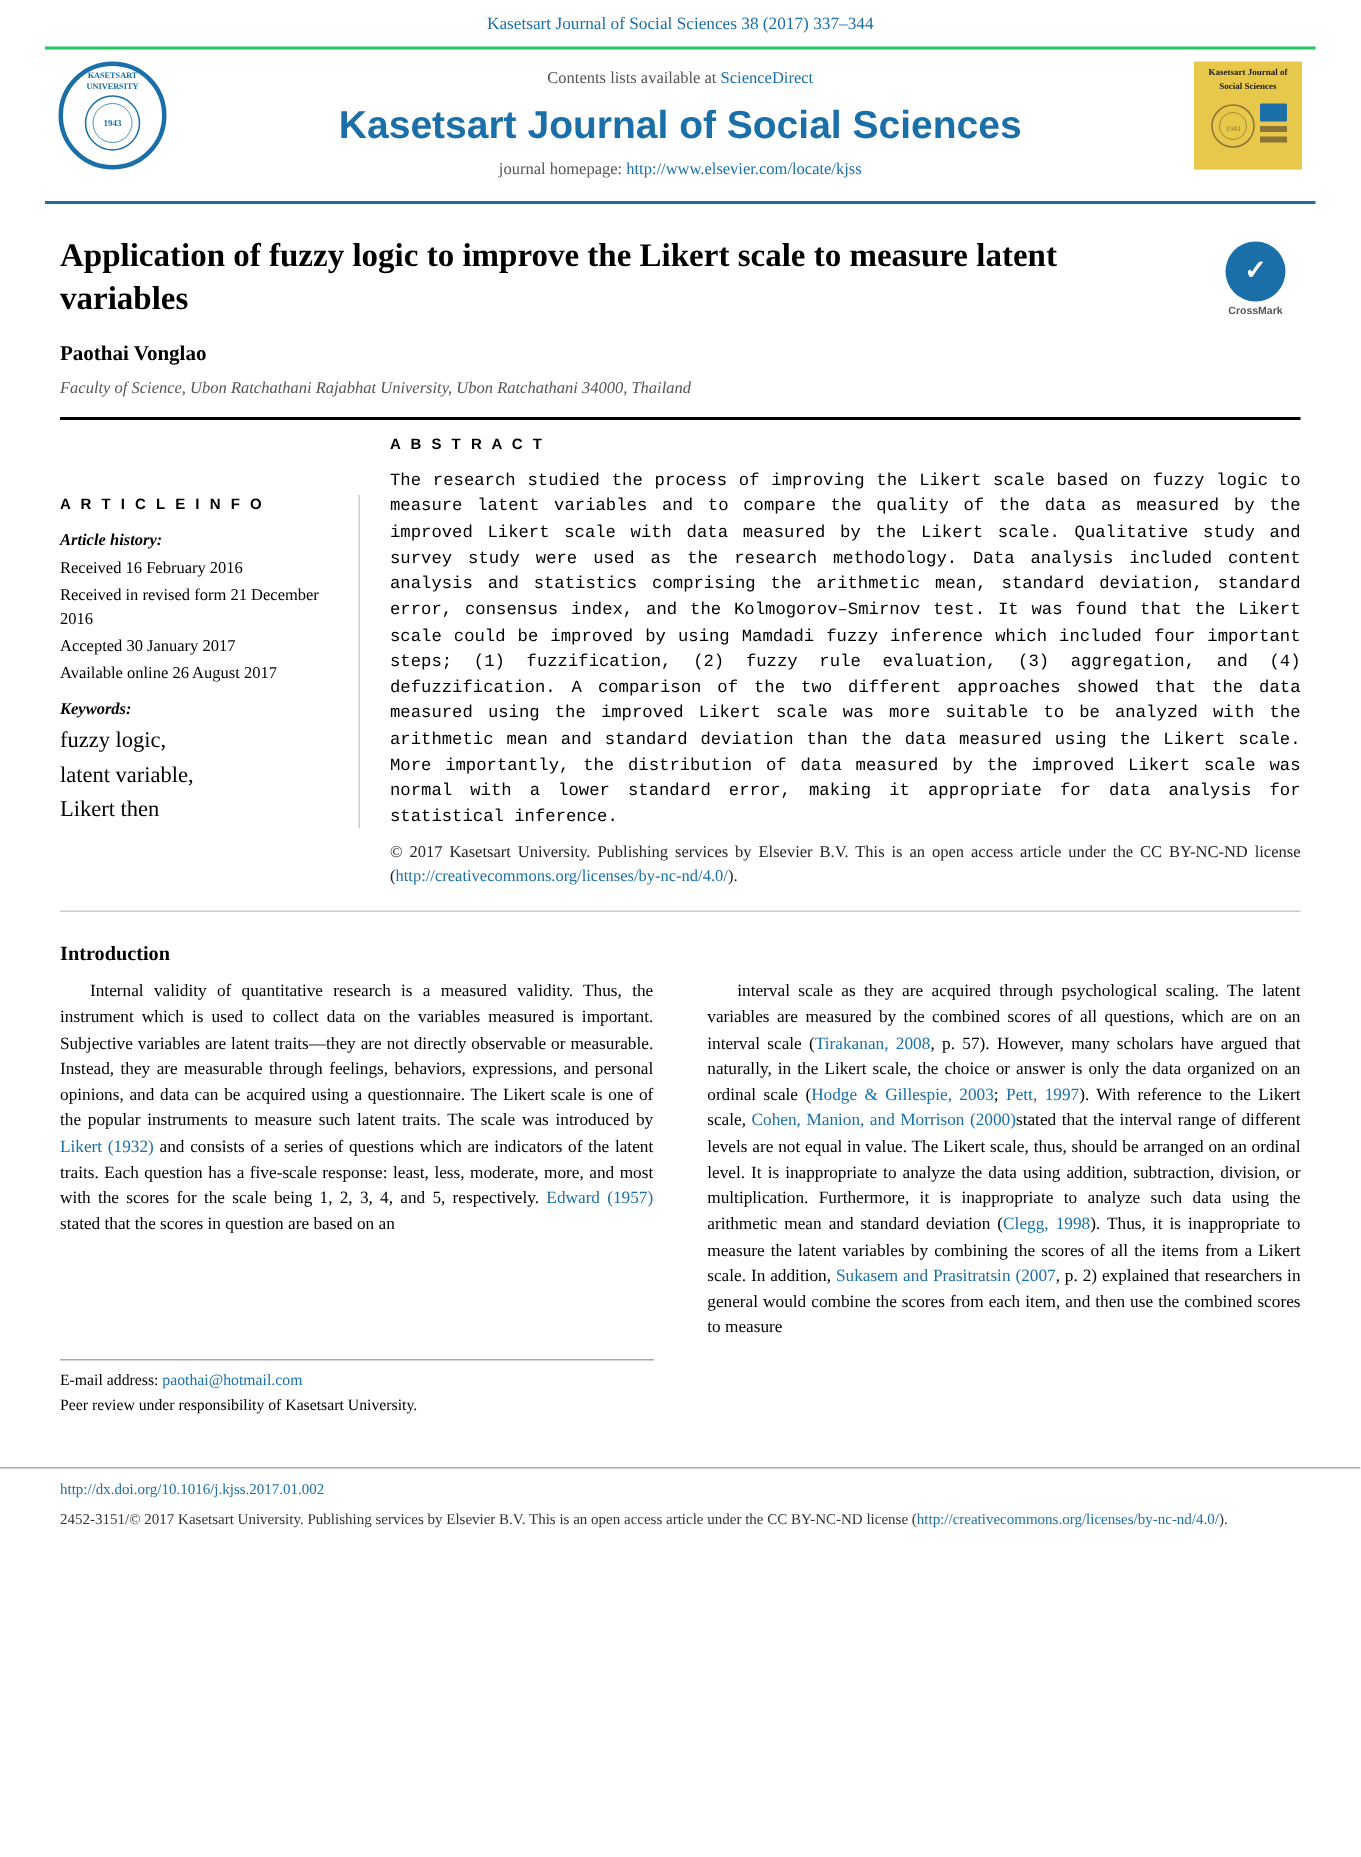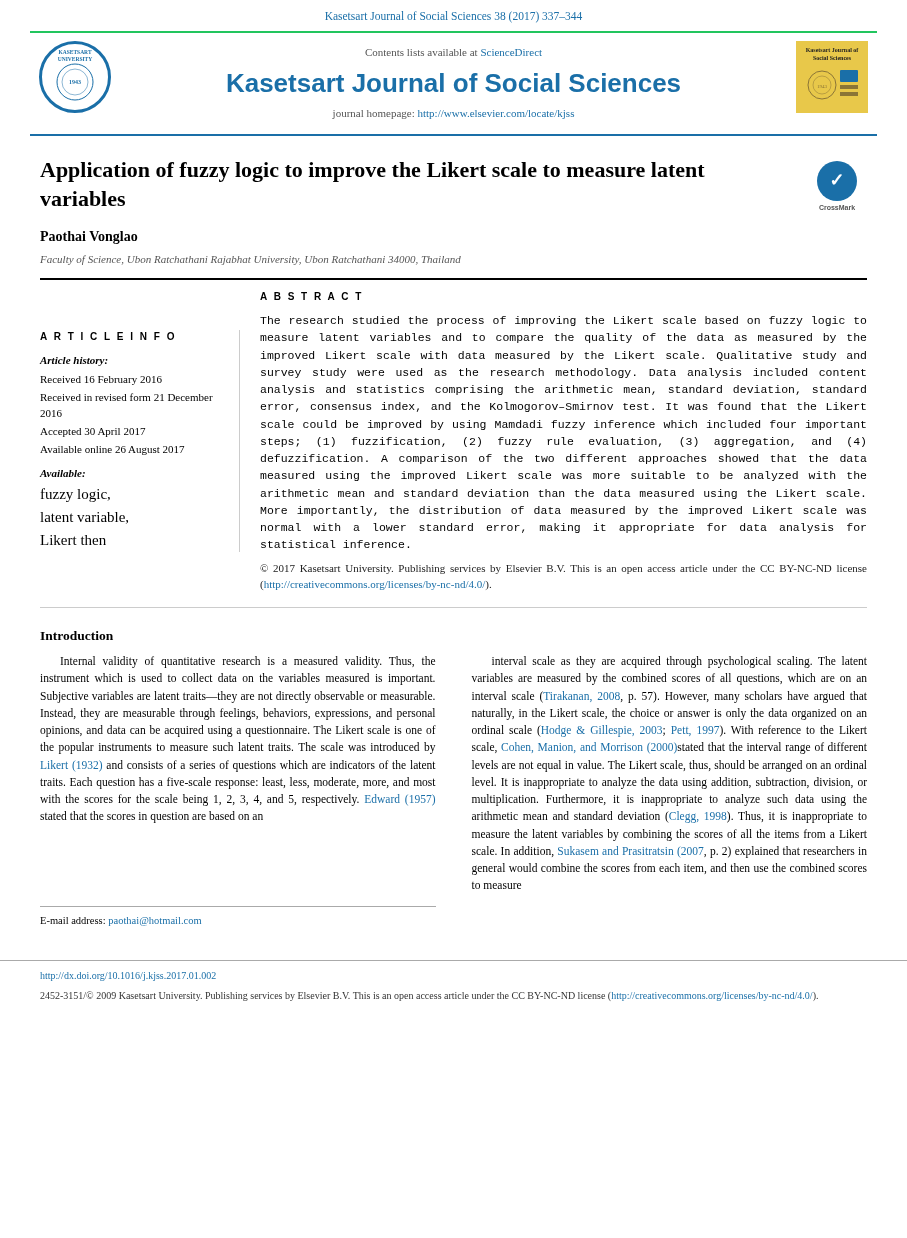--- a/index.html
+++ b/index.html
@@ -387,23 +387,23 @@
     <div class="author-affiliation">Faculty of Science, Ubon Ratchathani Rajabhat University, Ubon Ratchathani 34000, Thailand</div>
 
     <hr class="divider-line divider-bold">
 
     <div class="two-col">
       <div class="col-left">
         <div class="section-label">A R T I C L E   I N F O</div>
         <div class="info-label">Article history:</div>
         <div class="info-date">Received 16 February 2016</div>
         <div class="info-date">Received in revised form 21 December 2016</div>
-        <div class="info-date">Accepted 30 April 2017</div>
+        <div class="info-date">Accepted 30 January 2017</div>
         <div class="info-date">Available online 26 August 2017</div>
-        <div class="keywords-label">Available:</div>
+        <div class="keywords-label">Keywords:</div>
         <div class="keyword-item">fuzzy logic,</div>
         <div class="keyword-item">latent variable,</div>
         <div class="keyword-item">Likert then</div>
       </div>
       <div class="col-right">
         <div class="section-label">A B S T R A C T</div>
         <div class="abstract-text">The research studied the process of improving the Likert scale based on fuzzy logic to measure latent variables and to compare the quality of the data as measured by the improved Likert scale with data measured by the Likert scale. Qualitative study and survey study were used as the research methodology. Data analysis included content analysis and statistics comprising the arithmetic mean, standard deviation, standard error, consensus index, and the Kolmogorov–Smirnov test. It was found that the Likert scale could be improved by using Mamdadi fuzzy inference which included four important steps; (1) fuzzification, (2) fuzzy rule evaluation, (3) aggregation, and (4) defuzzification. A comparison of the two different approaches showed that the data measured using the improved Likert scale was more suitable to be analyzed with the arithmetic mean and standard deviation than the data measured using the Likert scale. More importantly, the distribution of data measured by the improved Likert scale was normal with a lower standard error, making it appropriate for data analysis for statistical inference.</div>
         <div class="abstract-copyright">
           <span>© 2017 Kasetsart University. Publishing services by Elsevier B.V. This is an open access article under the CC BY-NC-ND license (</span><span class="abstract-link" style="cursor:pointer;">http://creativecommons.org/licenses/by-nc-nd/4.0/</span><span>).</span>
         </div>
@@ -425,35 +425,36 @@
             <span class="inline-link" style="cursor:pointer;">Edward (1957)</span>
             <span>stated that the scores in question are based on an</span>
           </div>
 
           <div style="margin-top: 80px;"></div>
           <div class="footnote-area">
             <div class="footnote-line">
               <span>E-mail address:</span>
               <span class="inline-link" style="cursor:pointer;">paothai@hotmail.com</span>
             </div>
+            <div class="footnote-line">Peer review under responsibility of Kasetsart University.</div>
           </div>
         </div>
 
         <div class="body-col">
           <div class="body-para">
             <span>interval scale as they are acquired through psychological scaling. The latent variables are measured by the combined scores of all questions, which are on an interval scale (</span><span class="inline-link" style="cursor:pointer;">Tirakanan, 2008</span><span>, p. 57). However, many scholars have argued that naturally, in the Likert scale, the choice or answer is only the data organized on an ordinal scale (</span><span class="inline-link" style="cursor:pointer;">Hodge &amp; Gillespie, 2003</span><span>; </span><span class="inline-link" style="cursor:pointer;">Pett, 1997</span><span>). With reference to the Likert scale,</span> <span class="inline-link" style="cursor:pointer;">Cohen, Manion, and Morrison (2000)</span><span>stated that the interval range of different levels are not equal in value. The Likert scale, thus, should be arranged on an ordinal level. It is inappropriate to analyze the data using addition, subtraction, division, or multiplication. Furthermore, it is inappropriate to analyze such data using the arithmetic mean and standard deviation (</span><span class="inline-link" style="cursor:pointer;">Clegg, 1998</span><span>). Thus, it is inappropriate to measure the latent variables by combining the scores of all the items from a Likert scale. In addition,</span> <span class="inline-link" style="cursor:pointer;">Sukasem and Prasitratsin (2007</span><span>, p. 2) explained that researchers in general would combine the scores from each item, and then use the combined scores to measure</span>
           </div>
         </div>
       </div>
     </div>
 
   </div>
 
   <div class="page-footer">
     <div class="footer-doi" style="cursor:pointer;">
       <span>http://dx.doi.org/10.1016/j.kjss.2017.01.002</span>
     </div>
     <div class="footer-copyright">
-      <span>2452-3151/© 2009 Kasetsart University. Publishing services by Elsevier B.V. This is an open access article under the CC BY-NC-ND license (</span><span class="footer-link" style="cursor:pointer;">http://creativecommons.org/licenses/by-nc-nd/4.0/</span><span>).</span>
+      <span>2452-3151/© 2017 Kasetsart University. Publishing services by Elsevier B.V. This is an open access article under the CC BY-NC-ND license (</span><span class="footer-link" style="cursor:pointer;">http://creativecommons.org/licenses/by-nc-nd/4.0/</span><span>).</span>
     </div>
   </div>
 
 </div>
 
 </body></html>

